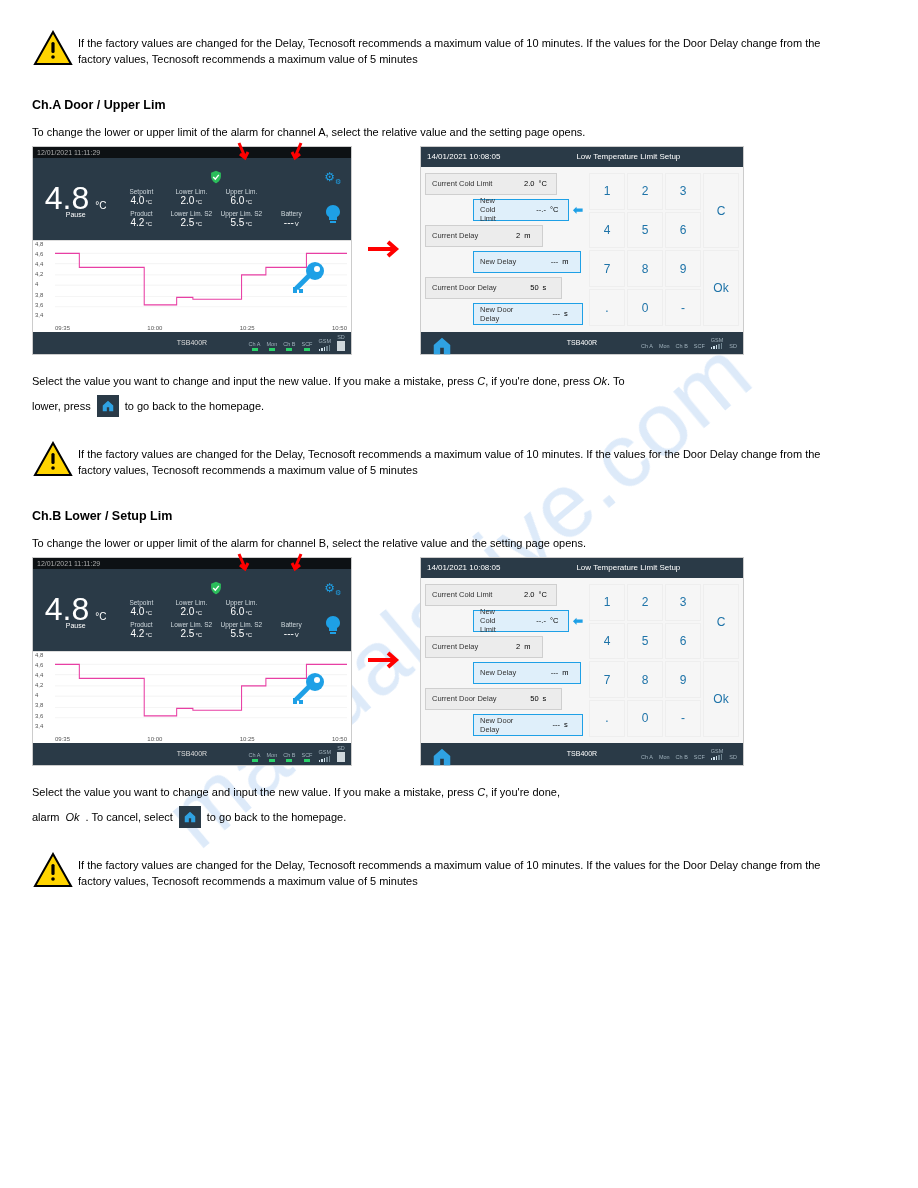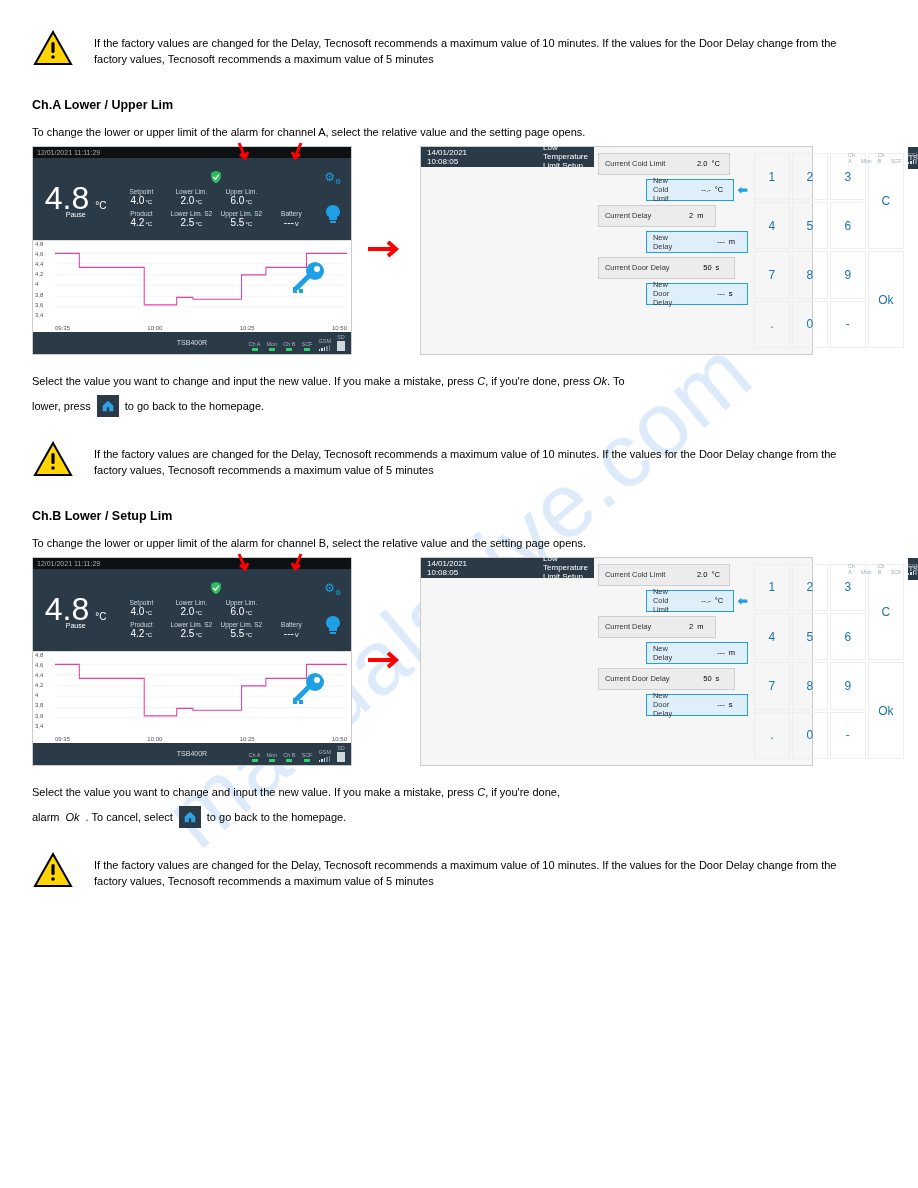--- a/index.html
+++ b/index.html
@@ -2,21 +2,21 @@
 <html><head>
 <meta charset="utf-8">
 <style>
   * { box-sizing: border-box; margin: 0; padding: 0; }
   body { font-family: Arial, sans-serif; background: #fff; width: 918px; font-size: 11px; color: #000; }
   .wrap { padding: 30px 32px; }
 
   .warn-icon { display: inline-block; width: 42px; height: 36px; vertical-align: top; }
   .warn-icon svg { width: 100%; height: 100%; }
 
-  .warn-row { display: flex; gap: 20px; margin-bottom: 16px; }
+  .warn-row { display: flex; gap: 4px; margin-bottom: 16px; }
   .warn-row .txt { padding-top: 6px; line-height: 1.45; max-width: 760px; }
 
   .section-title { font-weight: bold; font-size: 12.5px; margin: 30px 0 14px; }
 
   .shot-row { display: flex; align-items: center; gap: 14px; margin-bottom: 20px; }
   .shot { border: 1px solid #ccc; position: relative; background: #fff; }
 
   
   .left-shot { width: 320px; height: 209px; display: flex; flex-direction: column; }
   .ls-tsbar { background: #0d1114; color: #aaa; font-size: 7px; padding: 2px 4px; }
@@ -51,21 +51,21 @@
   .sigbar { display: flex; align-items: flex-end; gap: 1px; }
   .sigbar span { width: 1.5px; background: #6f8490; }
   .sigbar span.on { background: #cfe0ea; }
   .sd { width: 8px; height: 10px; background: #cfd8dd; }
 
   
   .red-arrow { position: absolute; }
   .red-arrow svg { display: block; }
 
   
-  .right-shot { width: 393px; height: 209px; display: flex; flex-direction: row; background: #f6f6f6; }
+  .right-shot { width: 324px; height: 209px; display: flex; flex-direction: column; background: #f6f6f6; }
   .rs-head { background: #2a3a47; color: #fff; font-size: 8px; height: 20px; display: flex; align-items: center; padding: 0 6px; gap: 40px; }
   .rs-head .ts { }
   .rs-head .title { font-weight: 400; margin-left: 36px; }
   .rs-body { flex: 1; display: flex; padding: 6px 4px; gap: 6px; }
   .form-col { flex: 1; display: flex; flex-direction: column; gap: 4px; }
   .form-row { display: flex; align-items: center; border: 1px solid #cfcfcf; background: #ececec; height: 22px; font-size: 7.5px; }
   .form-row .flabel { flex: 1; padding: 0 6px; color: #333; }
   .form-row .fval { width: 40px; text-align: right; padding-right: 4px; }
   .form-row .funit { width: 18px; text-align: left; }
   .form-row.active { background: #dfeffa; border-color: #1ea0e6; margin-left: 48px; }
@@ -105,21 +105,21 @@
       <svg viewBox="0 0 40 36">
           <polygon points="20,2 38,34 2,34" fill="#ffd400" stroke="#000" stroke-width="2"></polygon>
           <circle cx="20" cy="27" r="1.8" fill="#000"></circle>
           <rect x="18.4" y="12" width="3.2" height="11" rx="1.5" fill="#000"></rect>
         </svg>
     </span>
     <div class="txt">If the factory values are changed for the Delay, Tecnosoft recommends a maximum value of 10 minutes. If the
 values for the Door Delay change from the factory values, Tecnosoft recommends a maximum value of 5 minutes</div>
   </div>
 
-  <div class="section-title">Ch.A Lower / Upper Lim</div>
+  <div class="section-title">Ch.A Door / Upper Lim</div>
   <div class="block">To change the lower or upper limit of the alarm for channel A, select the relative value and the setting page opens.</div>
 
   <div class="shot-row">
     <div id="left-shot-1" class="shot left-shot">
     <div class="ls-tsbar">12/01/2021 11:11:29</div>
     <div class="ls-top">
       <div class="ls-temp">
         <div style="display:flex;align-items:baseline;gap:6px;">
               <span class="big">4.8</span>
               <span style="font-size:10px;">°C</span>

